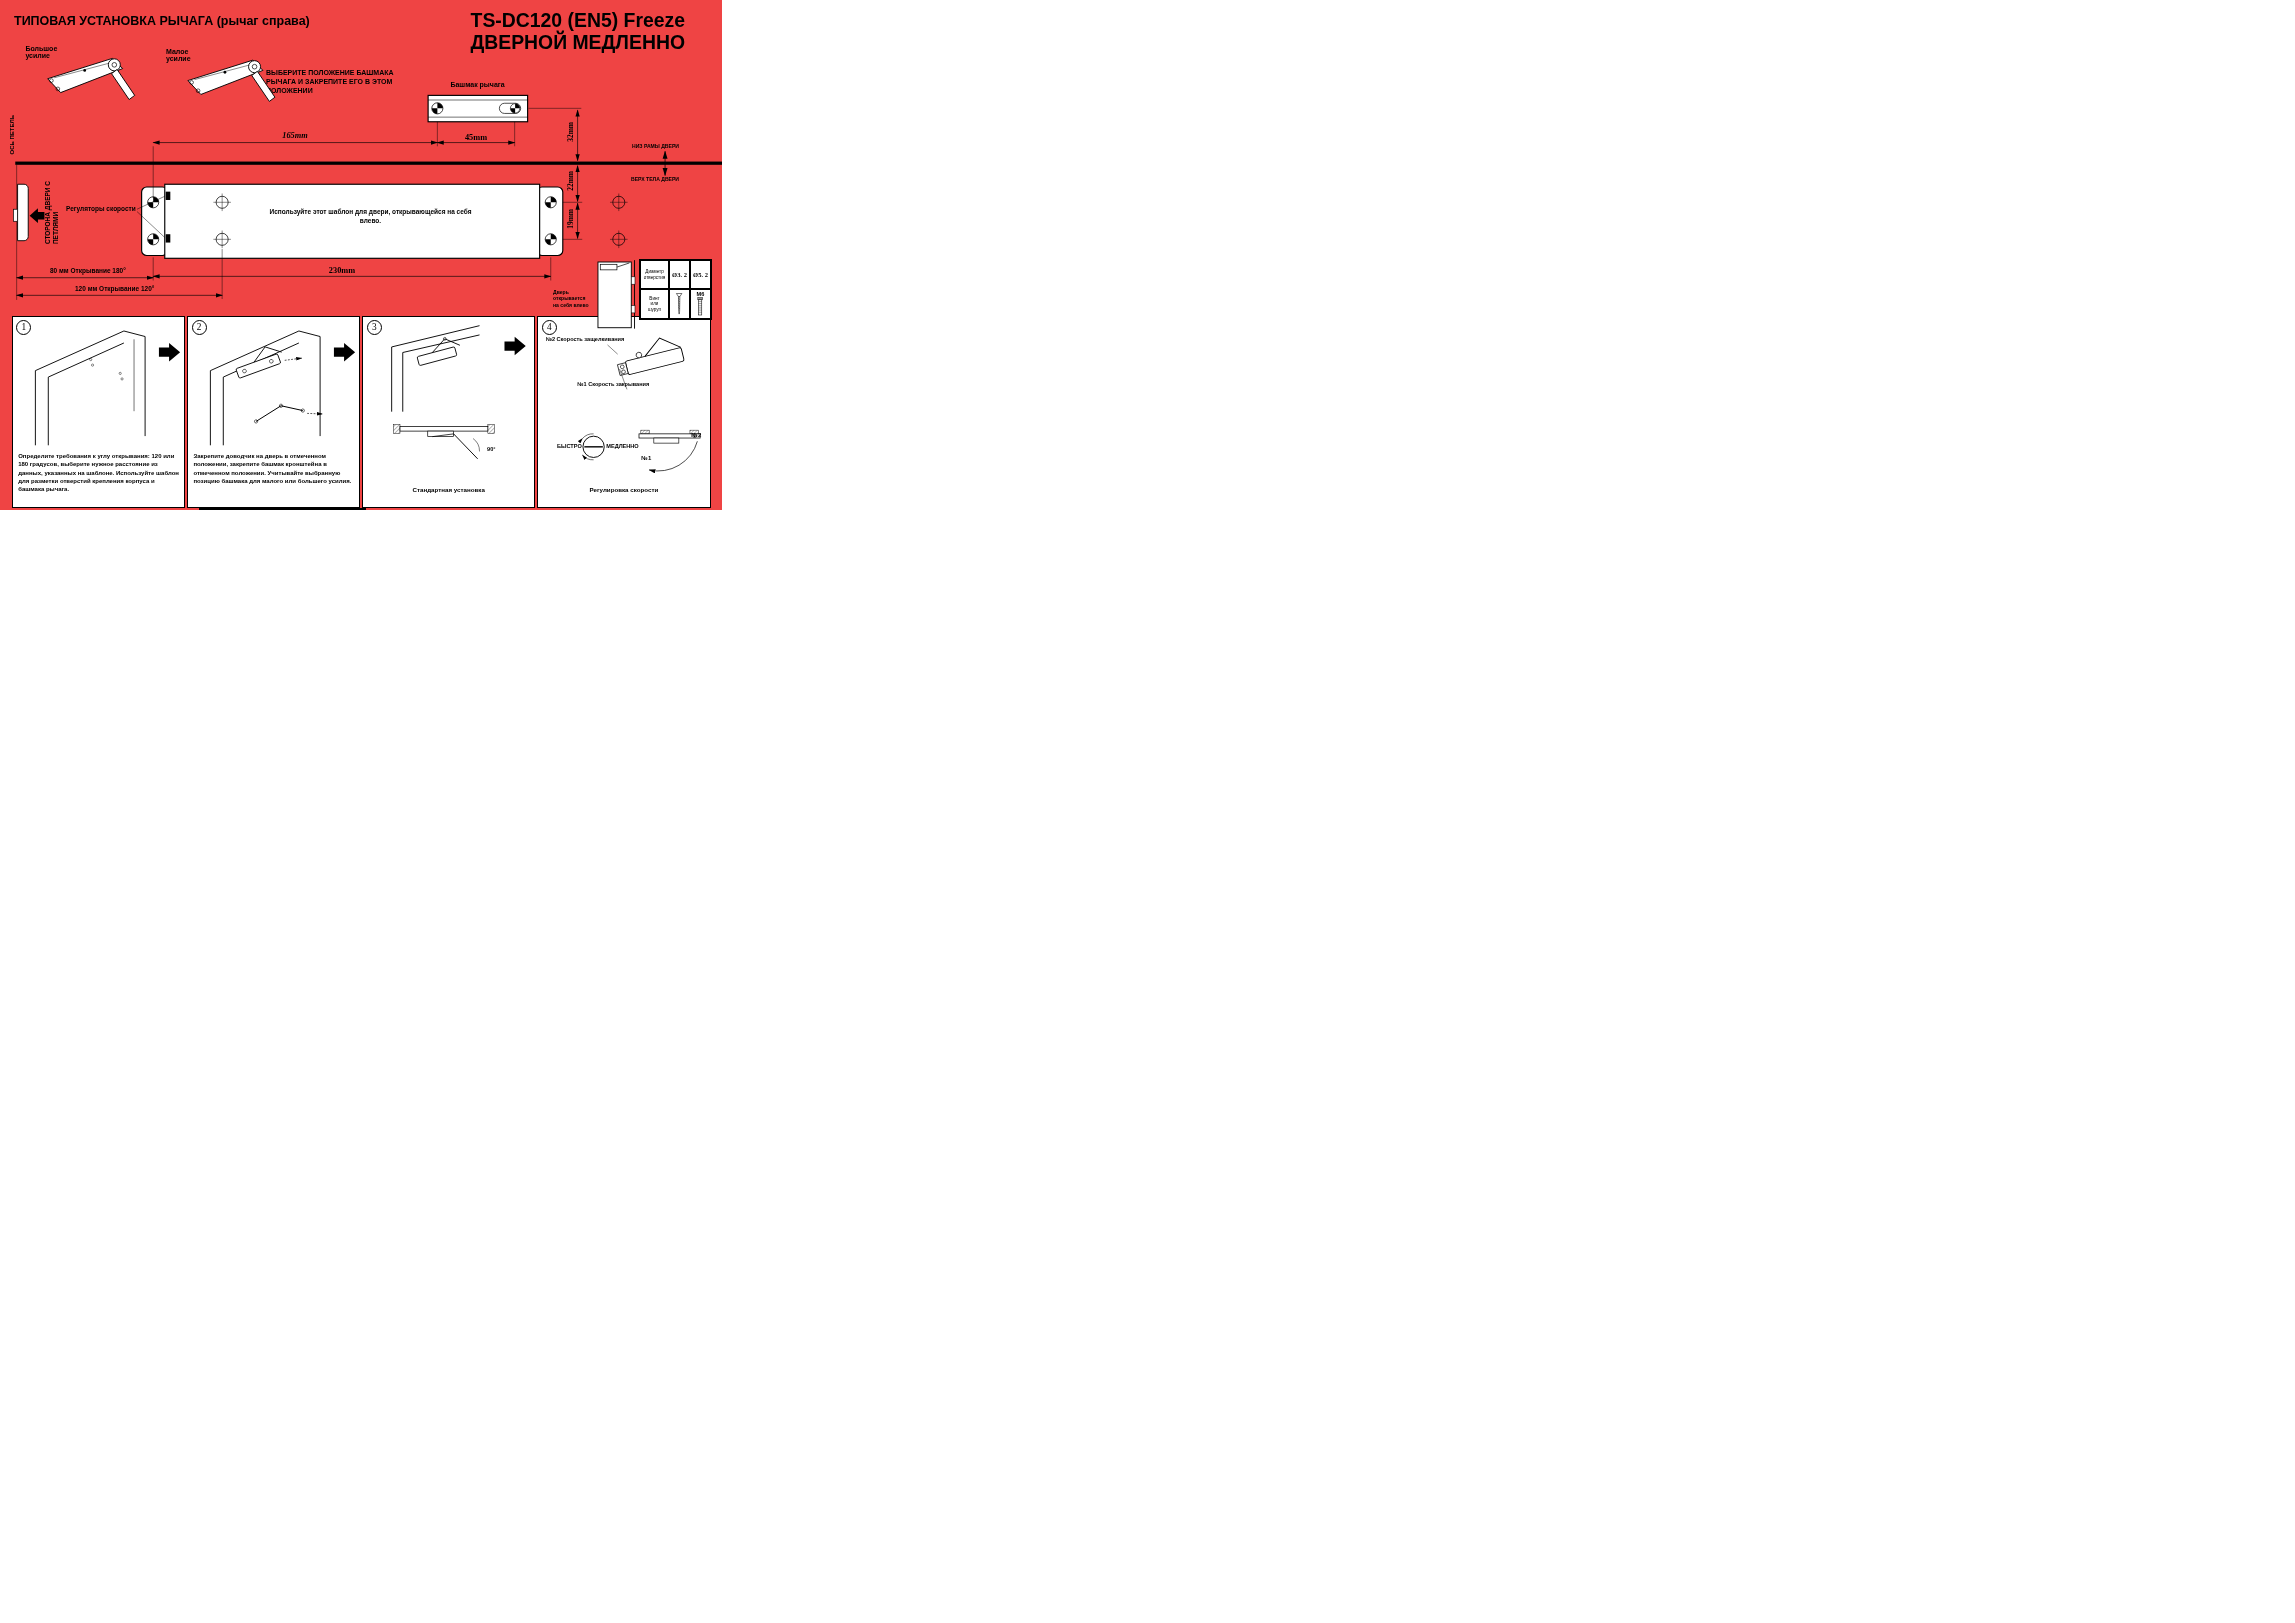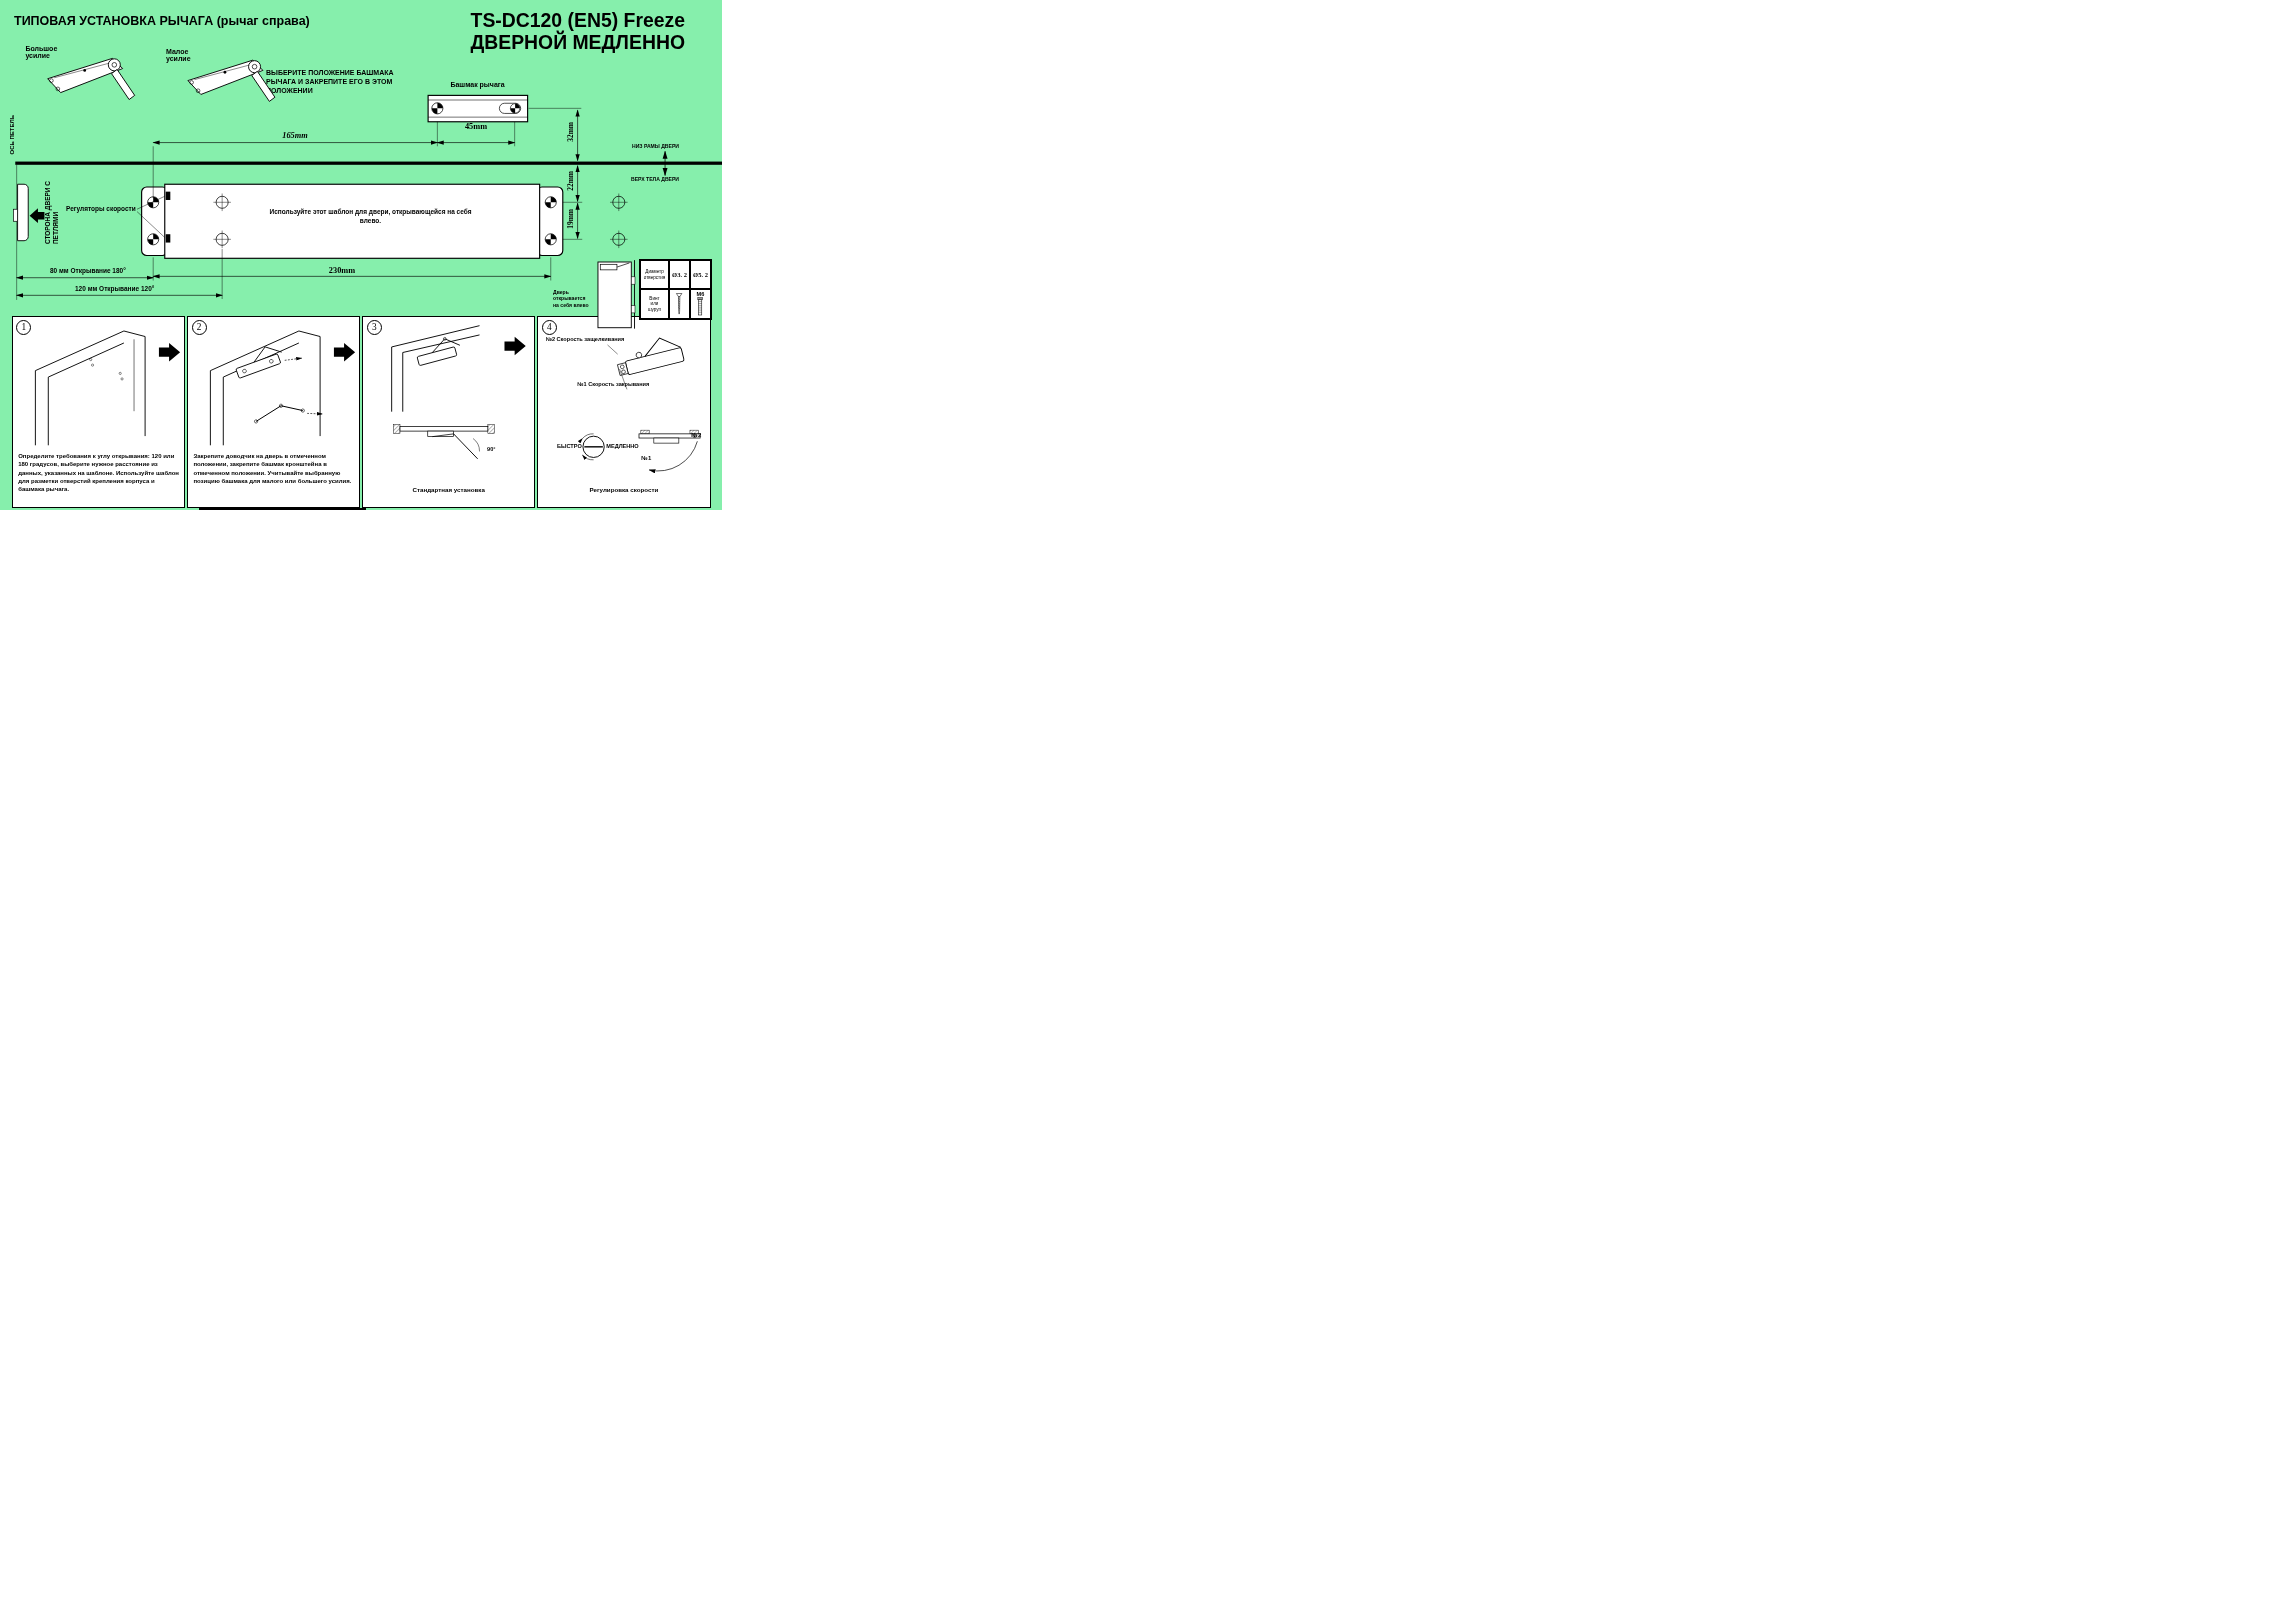--- a/index.html
+++ b/index.html
@@ -1,16 +1,16 @@
 <!DOCTYPE html>
 <html style="font-size:7.4px"><head>
 <meta charset="utf-8">
 <style>
   html,body{margin:0;padding:0;background:#fff;}
-  .page{position:relative;width:722px;height:510px;background:#86efac;color:#000;
+  .page{position:relative;width:722px;height:510px;background:#ef4444;color:#000;
         font-family:"Liberation Sans",sans-serif;overflow:hidden;}
   .abs{position:absolute;}
   .b{font-weight:bold;}
   .pre{white-space:pre-line;}
   .dim{font-family:"Liberation Serif",serif;font-weight:bold;font-size:8.3px;}
   .vdim{font-family:"Liberation Serif",serif;font-weight:bold;font-size:7.4px;
         writing-mode:vertical-rl;transform:rotate(180deg);}
   .vtext{writing-mode:vertical-rl;transform:rotate(180deg);white-space:pre-line;}
   svg{display:block;}
   .page svg{pointer-events:none;}
@@ -150,21 +150,21 @@
   <div class="abs b pre" style="left:25.4px;top:45px;font-size:7px;">Большое
 усилие</div>
   <div class="abs b pre" style="left:166px;top:48px;font-size:7px;">Малое
 усилие</div>
   <div class="abs b pre" style="left:266px;top:68px;font-size:7px;line-height:1.3;">ВЫБЕРИТЕ ПОЛОЖЕНИЕ БАШМАКА
 РЫЧАГА И ЗАКРЕПИТЕ ЕГО В ЭТОМ
 ПОЛОЖЕНИИ</div>
   <div class="abs b" style="left:428px;top:81px;width:99px;text-align:center;font-size:7px;">Башмак рычага</div>
 
   <div class="abs dim" style="left:272px;top:131px;width:46px;text-align:center;font-style:italic;">165mm</div>
-  <div class="abs dim" style="left:453px;top:122px;width:46px;text-align:center;">45mm</div>
+  <div class="abs dim" style="left:453px;top:133px;width:46px;text-align:center;">45mm</div>
   <div class="abs vdim" style="left:566px;top:122px;">32mm</div>
   <div class="abs vdim" style="left:566px;top:171px;">22mm</div>
   <div class="abs vdim" style="left:566px;top:209px;">19mm</div>
   <div class="abs dim" style="left:319px;top:266px;width:46px;text-align:center;">230mm</div>
 
   <div class="abs b vtext" style="left:9.3px;top:115px;font-size:6px;">ОСЬ ПЕТЕЛЬ</div>
   <div class="abs b" style="left:632px;top:143px;font-size:5.1px;">НИЗ РАМЫ ДВЕРИ</div>
   <div class="abs b" style="left:631px;top:176px;font-size:5.1px;">ВЕРХ ТЕЛА ДВЕРИ</div>
   <div class="abs b vtext" style="left:44px;top:181px;font-size:6.5px;line-height:1.25;">СТОРОНА ДВЕРИ С
 ПЕТЛЯМИ</div>

